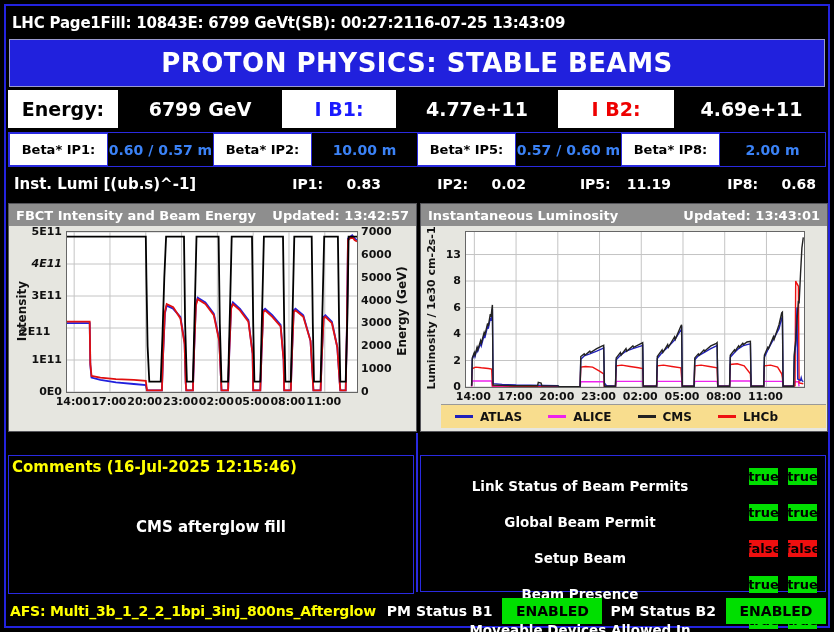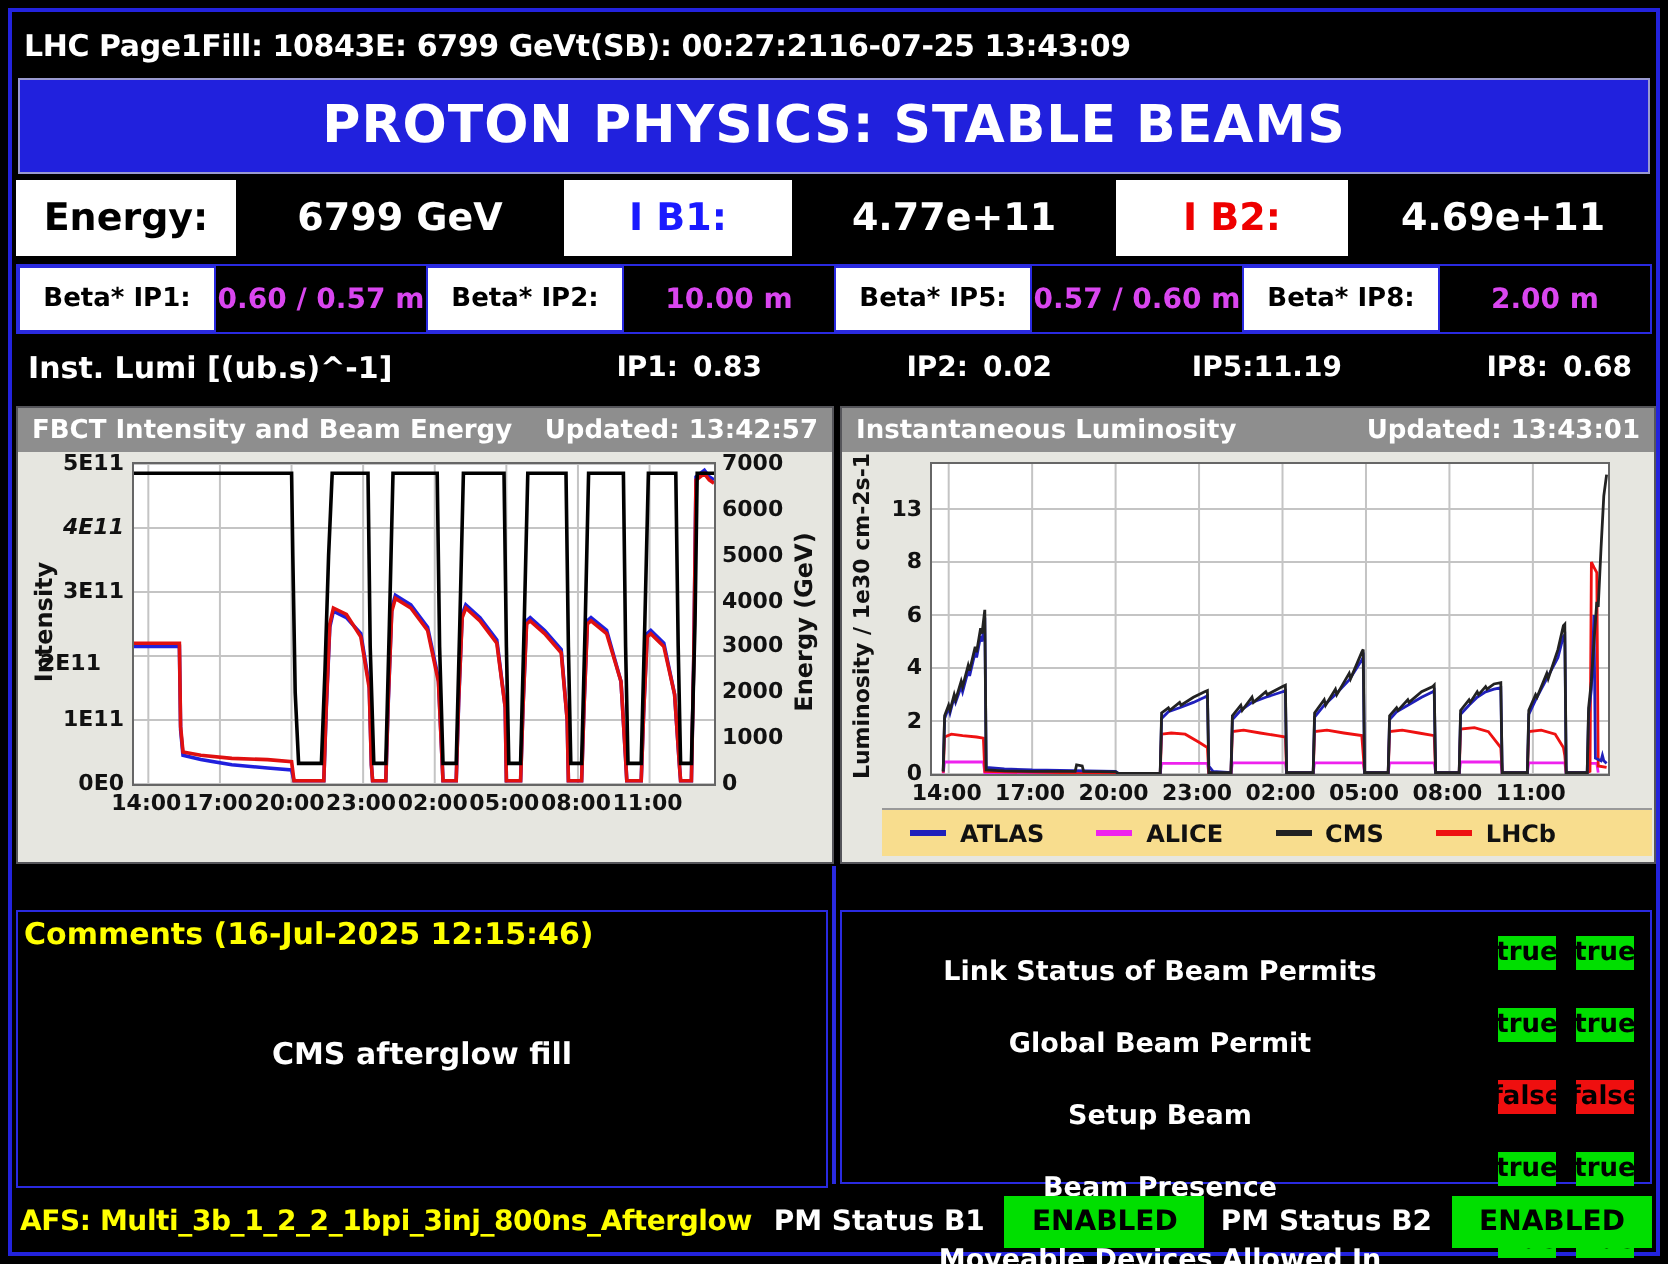--- a/index.html
+++ b/index.html
@@ -22,27 +22,27 @@
   .c-white{background:#fff;color:#000;}
   .c-black{background:#000;color:#fff;}
   .ib1{color:#1a1aff;}
   .ib2{color:#ee0000;}
 
   
   .beta-row{position:absolute;left:8px;right:8px;top:132px;height:33px;border:1px solid #2a2ae0;
             display:flex;align-items:stretch;background:#000;}
   .beta-label{background:#fff;color:#000;font-size:13px;display:flex;align-items:center;
               justify-content:center;width:97px;border:1px solid #2a2ae0;}
-  .beta-value{color:#d946ef;font-size:14px;display:flex;align-items:center;justify-content:center;flex:1;}
+  .beta-value{color:#3b82f6;font-size:14px;display:flex;align-items:center;justify-content:center;flex:1;}
 
   
   .lumi-row{position:absolute;left:8px;right:8px;top:169px;height:30px;display:flex;
             align-items:center;font-size:15px;}
   .lumi-title{width:232px;padding-left:6px;}
-  .lumi-pair{flex:1;display:flex;justify-content:flex-end;gap:0;padding-right:10px;font-size:14px;}
+  .lumi-pair{flex:1;display:flex;justify-content:flex-end;gap:16px;padding-right:10px;font-size:14px;}
   .lumi-pair .v{min-width:42px;text-align:right;}
 
   
   .panel{position:absolute;top:203px;height:227px;background:#e6e6e0;border:1px solid #55555a;}
   #panel-left{left:8px;width:407px;}
   #panel-right{left:420px;width:406px;}
   .panel-titlebar{height:22px;background:#8e8e8e;color:#fff;display:flex;align-items:center;
                   justify-content:space-between;padding:0 7px;font-size:13px;}
   .panel-body{position:relative;height:203px;color:#111;}
   .plot{position:absolute;background:#fff;border:1px solid #666;}

